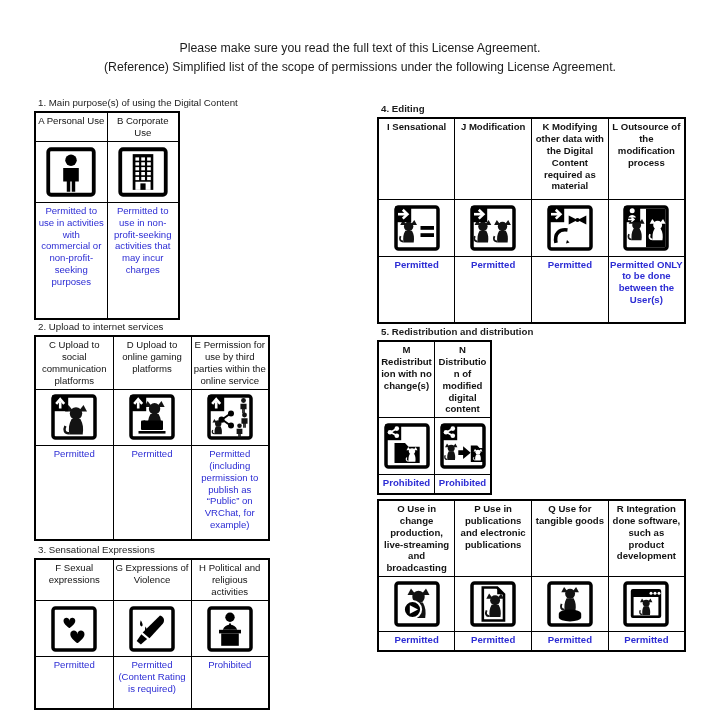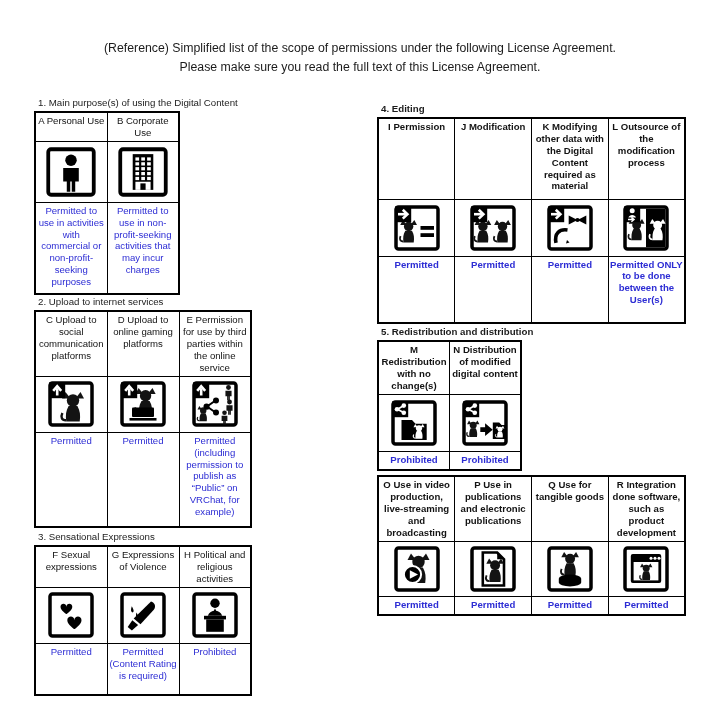--- a/index.html
+++ b/index.html
@@ -27,24 +27,24 @@
   }
   .perm td {
     border: 1px solid var(--table-border, #000);
     font-size: 9.6px; line-height: 1.24; text-align: center;
     vertical-align: top; padding: 2px 1px; overflow-wrap: break-word;
     word-wrap: break-word; color: #131313;
   }
   .perm td.ic { vertical-align: middle; padding: 1px; }
   .perm td.rs { color: var(--result-text, #2d2dd4); }
   
-  .s1 { width: 146px; } .s2, .s3 { width: 218px; }
-  .s4, .s6 { width: 309px; } .s5 { width: 145px; }
+  .s1 { width: 146px; } .s2, .s3 { width: 236px; }
+  .s4, .s6 { width: 309px; } .s5 { width: 115px; }
   
-  .s1 .rh td{height:28px} .s1 .ri td{height:61px} .s1 .rr td{height:92px}
+  .s1 .rh td{height:28px} .s1 .ri td{height:61px} .s1 .rr td{height:117px}
   .s2 .rh td{height:53px} .s2 .ri td{height:56px} .s2 .rr td{height:95px}
   .s3 .rh td{height:31px} .s3 .ri td{height:56px} .s3 .rr td{height:52px}
   .s4 .rh td{height:81px} .s4 .ri td{height:57px} .s4 .rr td{height:67px}
   .s5 .rh td{height:44px} .s5 .ri td{height:57px} .s5 .rr td{height:19px}
   .s6 .rh td{height:65px} .s6 .ri td{height:55px} .s6 .rr td{height:19px}
   
   #sec-2 { margin-top: 1px; } #sec-3 { margin-top: 3px; }
   #sec-5 { margin-top: 2px; }  #sec-6 { margin-top: 4px; }
   svg.pict { display: block; margin: 0 auto; width: 48px; height: 48px; }
   svg.pict.lg { width: 52px; height: 52px; }
@@ -89,22 +89,22 @@
       <path d="M6 15.6 h5.6 M9.4 13.4 l2.6 2.2 -2.6 2.2" stroke="#fff" stroke-width="1.5" fill="none"></path>
     </g>
     <g id="g-person-mini">
       <circle cx="0" cy="-4.4" r="2.7" fill="currentColor"></circle>
       <path fill="currentColor" d="M-3.4 -0.8 h6.8 v6 h-1.9 v4.6 h-1.4 v-4.6 h-0.2 v4.6 h-1.4 v-4.6 h-1.9 z"></path>
     </g>
   </defs>
 </svg>
 
 <div class="doc-title">
+  <div>Please make sure you read the full text of this License Agreement.</div>
   <div>(Reference) Simplified list of the scope of permissions under the following License Agreement.</div>
-  <div>Please make sure you read the full text of this License Agreement.</div>
 </div>
 
 <div id="col-left" class="col">
 
   <div id="sec-1" class="sec">
     <div class="sec-heading">1. Main purpose(s) of using the Digital Content</div>
     <table class="perm s1">
       <tbody>
           <tr class="rh">
         <td>A Personal Use</td>
@@ -249,21 +249,21 @@
   </div>
 </div>
 
 <div id="col-right" class="col">
 
   <div id="sec-4" class="sec">
     <div class="sec-heading">4. Editing</div>
     <table class="perm s4">
       <tbody>
           <tr class="rh">
-        <td>I Permission</td>
+        <td>I Sensational</td>
         <td>J Modification</td>
         <td>K Modifying other data with the Digital Content required as material</td>
         <td>L Outsource of the modification process</td>
       </tr>
       <tr class="ri">
         <td class="ic">
           <svg class="pict" viewBox="0 0 48 48">
             <use href="#g-frame"></use>
             <use href="#g-cat" transform="translate(6.5,16) scale(0.76)"></use>
             <rect x="27.5" y="22" width="13.5" height="3.8"></rect>
@@ -343,21 +343,21 @@
         <td class="rs">Prohibited</td>
       </tr>
     </tbody>
       </table>
   </div>
 
   <div id="sec-6" class="sec">
     <table class="perm s6">
       <tbody>
           <tr class="rh">
-        <td>O Use in video production, live-streaming and broadcasting</td>
+        <td>O Use in change production, live-streaming and broadcasting</td>
         <td>P Use in publications and electronic publications</td>
         <td>Q Use for tangible goods</td>
         <td>R Integration done software, such as product development</td>
       </tr>
       <tr class="ri">
         <td class="ic">
           <svg class="pict" viewBox="0 0 48 48">
             <use href="#g-frame"></use>
             <use href="#g-cat" transform="translate(13.5,8.5)"></use>
             <circle cx="19.5" cy="29.5" r="8.6" stroke="#fff" stroke-width="2"></circle>

